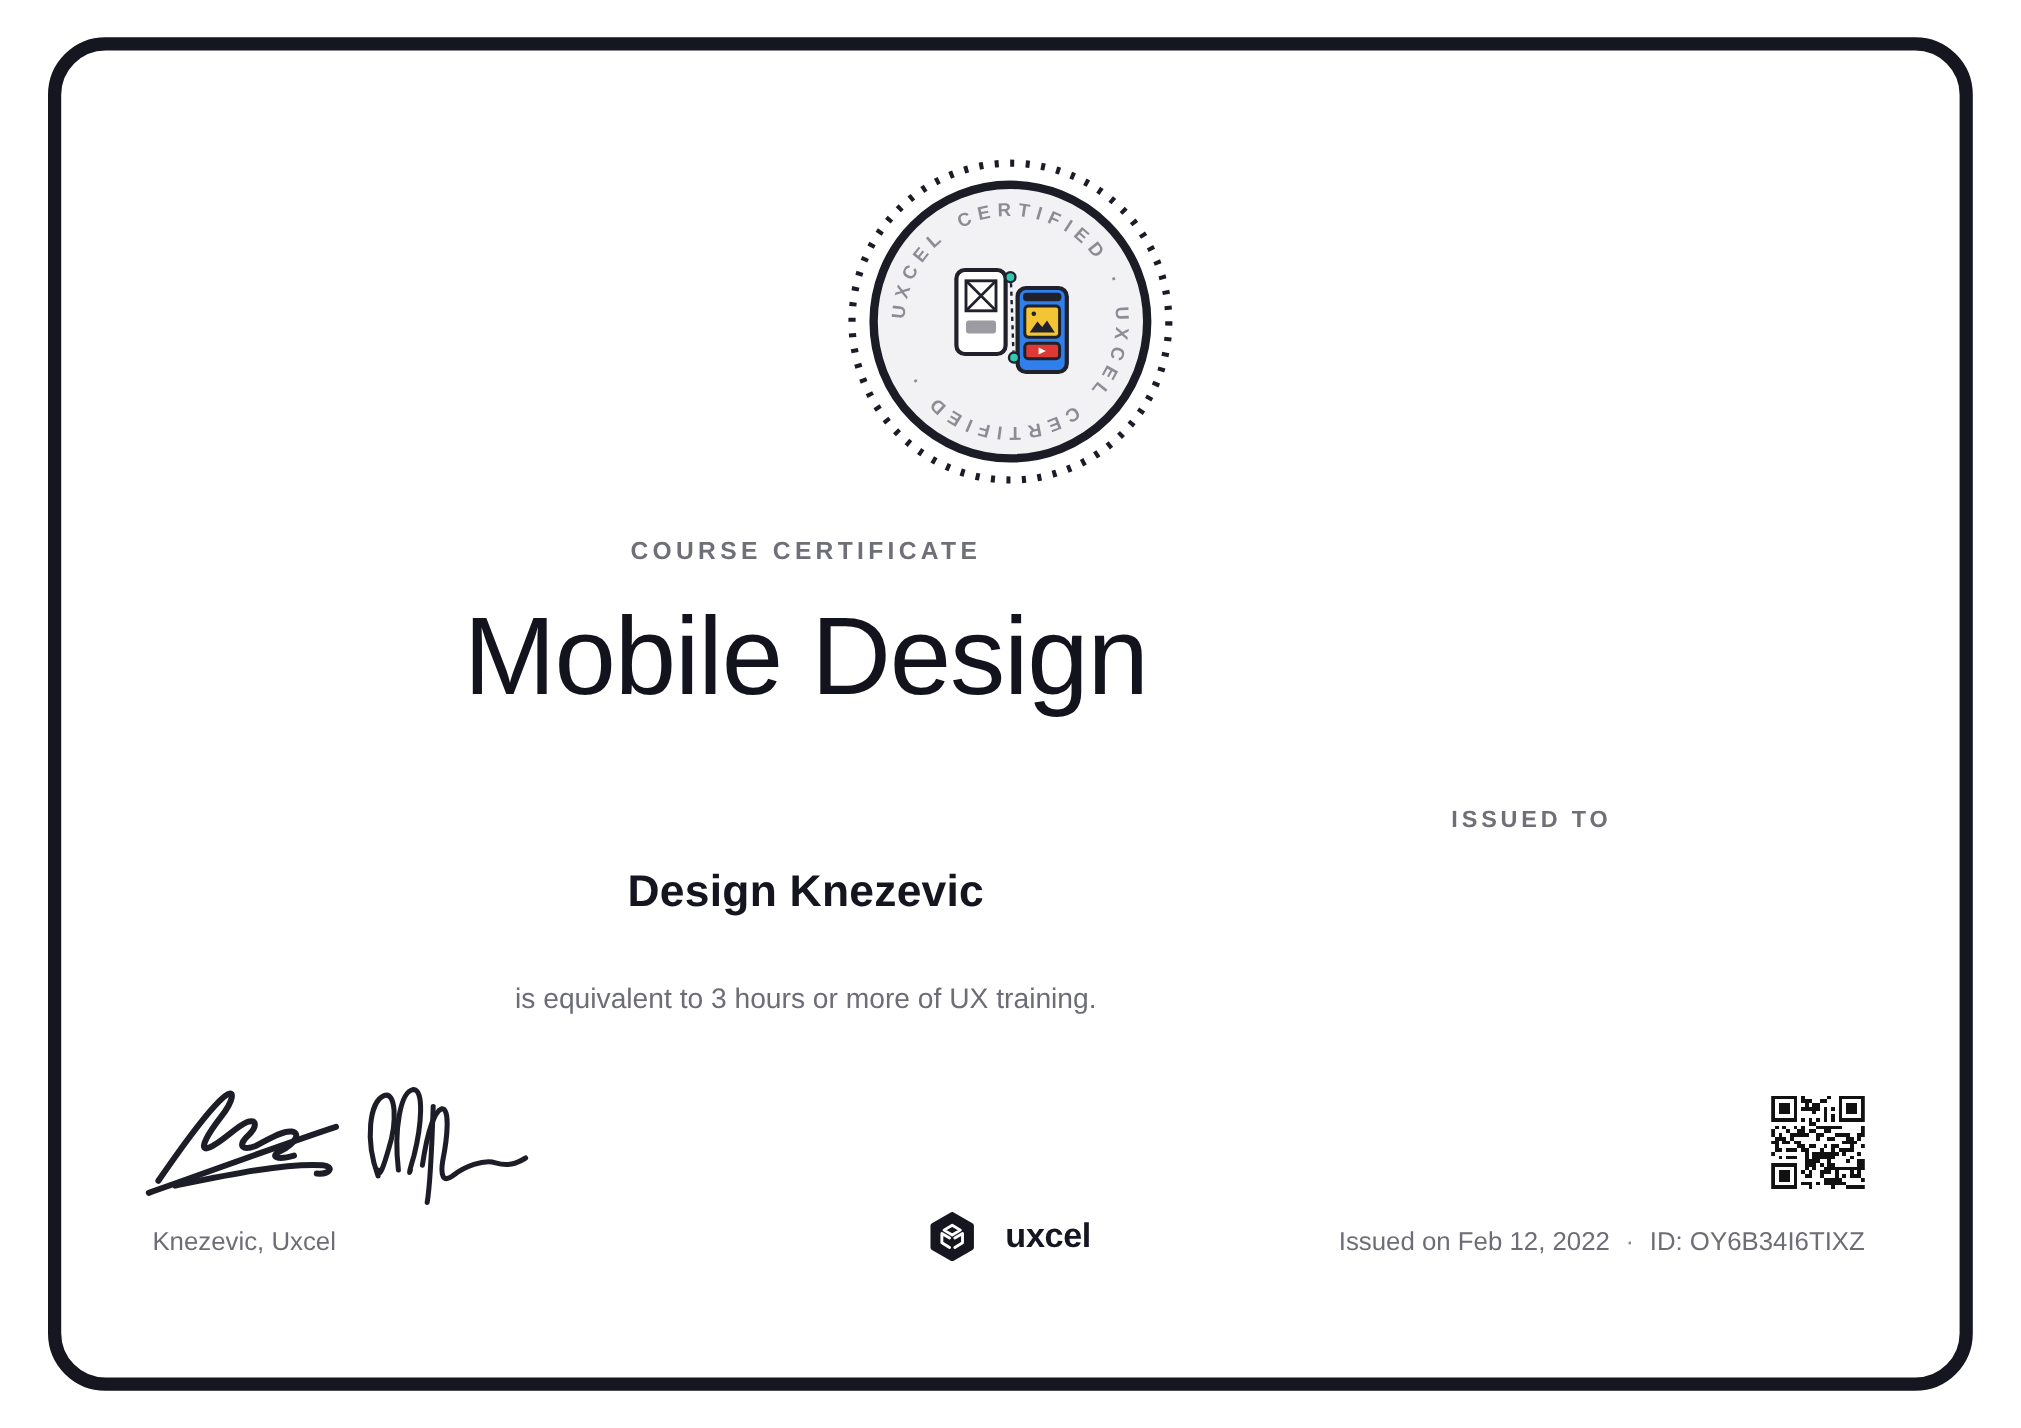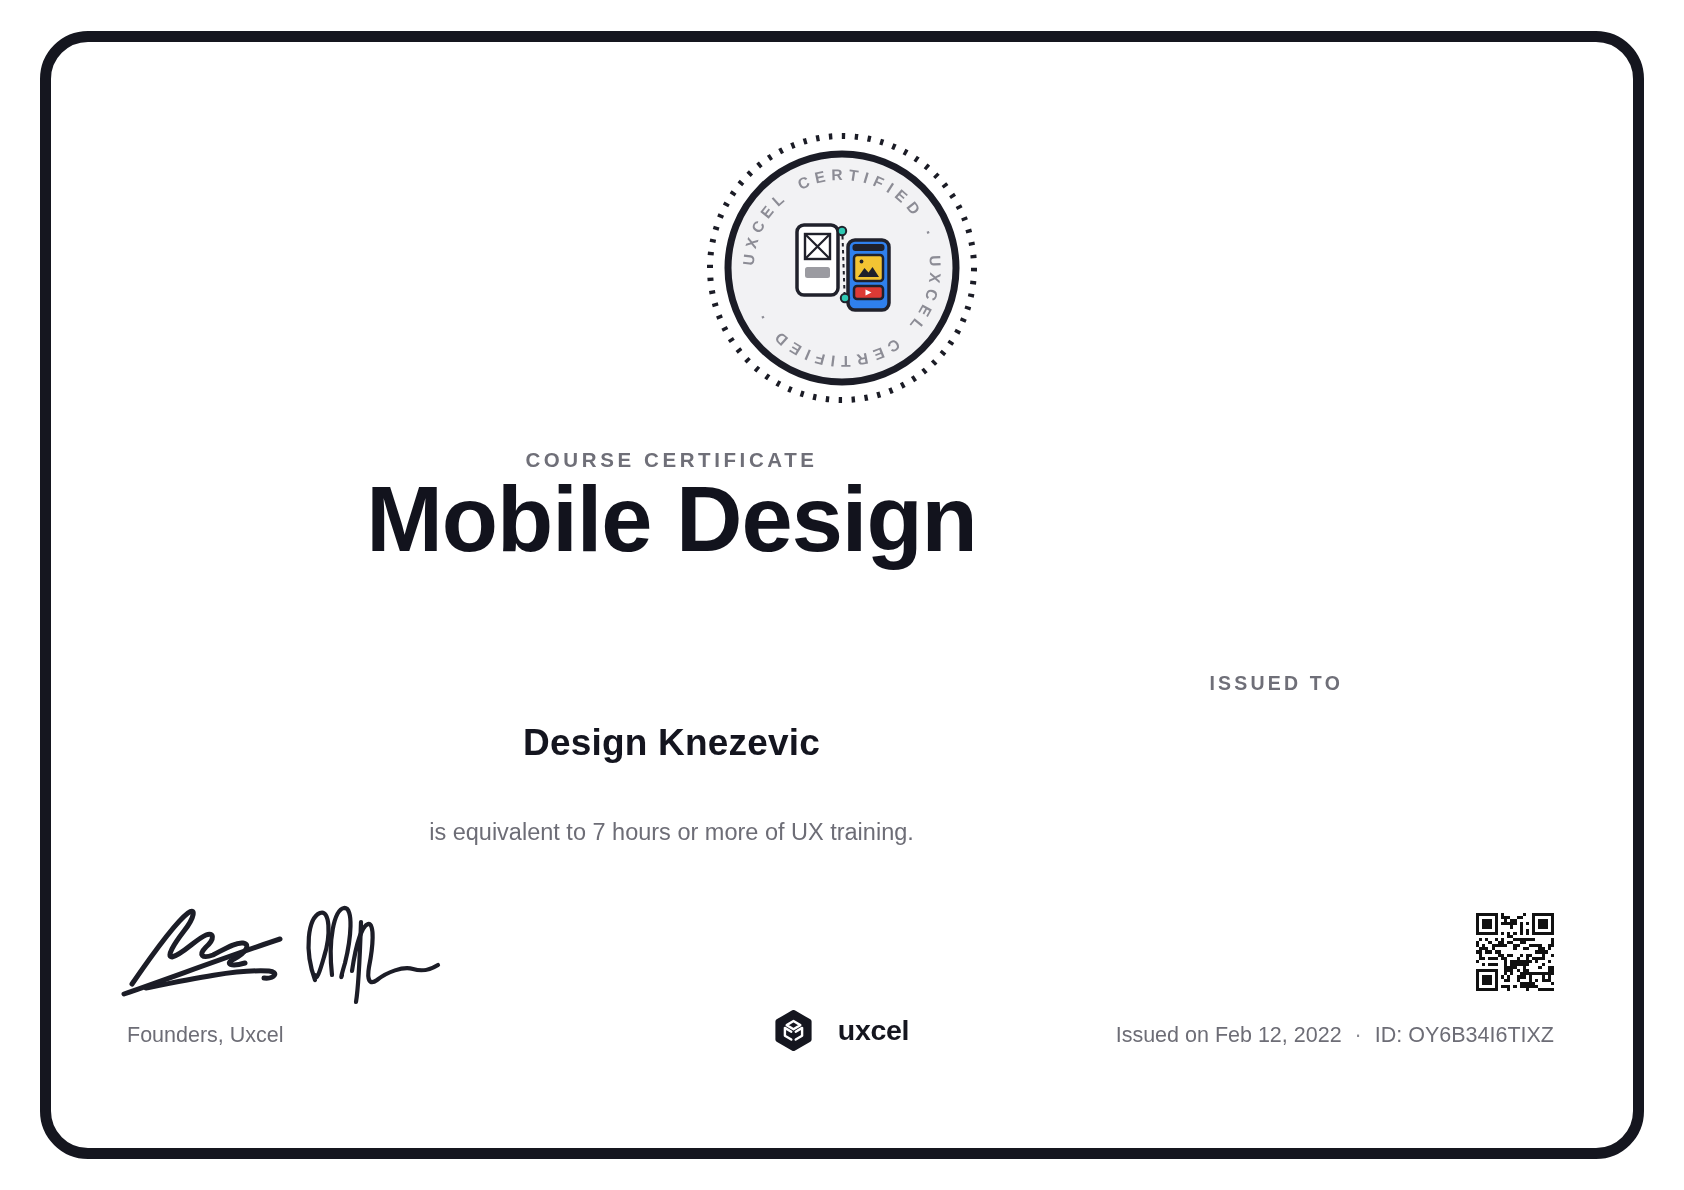--- a/index.html
+++ b/index.html
@@ -13,21 +13,21 @@
     position:absolute;left:40px;top:31px;width:1582px;height:1106px;
     border:11px solid #15161f;border-radius:48px;background:#ffffff;
   }
   .abs{position:absolute;}
   .center-text{left:0;width:1343px;text-align:center;}
   .eyebrow{
     top:448px;font-size:20.5px;font-weight:700;letter-spacing:3.6px;
     color:#6f6f78;
   }
   .title{
-    top:459px;font-size:92px;line-height:120px;font-weight:700;
+    top:487px;font-size:92px;line-height:120px;font-weight:400;
     color:#12131d;letter-spacing:-1px;
   }
   .issued-to{
     top:672px;font-size:19.5px;font-weight:700;letter-spacing:3.2px;
     color:#6f6f78;
     text-align:right;
   }
   .recipient{
     top:722px;font-size:37px;font-weight:700;color:#14151f;letter-spacing:0.2px;
   }
@@ -100,40 +100,40 @@
 
 <div class="abs center-text eyebrow">COURSE CERTIFICATE</div>
 
 <div class="abs center-text title">Mobile Design</div>
 
 <div class="abs center-text issued-to">ISSUED TO</div>
 
 <div class="abs center-text recipient">Design Knezevic</div>
 
 <div class="abs center-text description">
-  <div>is equivalent to 7 hours or more of UX training.</div>
+  <div>is equivalent to 3 hours or more of UX training.</div>
 </div>
 
 <div class="abs" style="left:118px;top:886px;width:340px;height:122px;">
   <svg width="340" height="122" viewBox="0 0 340 122">
     <g fill="none" stroke="#1c1d27" stroke-linecap="round" stroke-linejoin="round">
 
       <path stroke-width="5" d="M14,98 C36,66 58,36 70,27 C78,21 77,31 66,45 C56,58 48,71 54,71 C64,69 78,53 88,49 C96,46 97,53 88,61 C80,69 84,73 95,69 C105,64 117,56 125,57 C133,58 128,67 116,73 C106,78 113,81 127,77"></path>
       <path stroke-width="5" d="M6,108 C52,92 122,66 162,53"></path>
       <path stroke-width="5" d="M28,102 C72,93 120,83 151,85 C161,86 157,93 146,92"></path>
 
       <path stroke-width="4.2" d="M197,94 C186,64 190,32 202,27 C212,23 213,49 206,71 C202,85 198,97 197,89"></path>
       <path stroke-width="4.2" d="M214,89 C210,54 216,24 226,22 C236,21 233,53 227,77 C224,87 222,95 224,89"></path>
       <path stroke-width="4.2" d="M234,85 C238,58 244,40 250,38 C257,37 255,61 251,81 C249,93 251,100 259,94 C269,86 285,80 295,83 C305,86 312,84 320,79"></path>
       <path stroke-width="4.2" d="M243,36 C242,66 241,98 238,116"></path>
     </g>
   </svg>
 </div>
 
-<div class="abs sig-caption">Founders, Uxcel</div>
+<div class="abs sig-caption">Knezevic, Uxcel</div>
 
 <div class="abs brand">
   <svg width="37" height="41" viewBox="-18.5 -20.5 37 41">
     <path d="M0,-18 L15.6,-9 L15.6,9 L0,18 L-15.6,9 L-15.6,-9 Z" fill="#15161f" stroke="#15161f" stroke-width="5" stroke-linejoin="round"></path>
     <g fill="none" stroke="#ffffff" stroke-width="2.4" stroke-linejoin="round" stroke-linecap="round">
       <path d="M0,-9.5 L6.8,-5.4 L0,-1.3 L-6.8,-5.4 Z"></path>
       <path d="M-2.2,1.2 L-8.6,-2.6 L-8.6,5.2 L-2.2,9.1"></path>
       <path d="M2.2,1.2 L8.6,-2.6 L8.6,5.2 L2.2,9.1"></path>
     </g>
   </svg>

